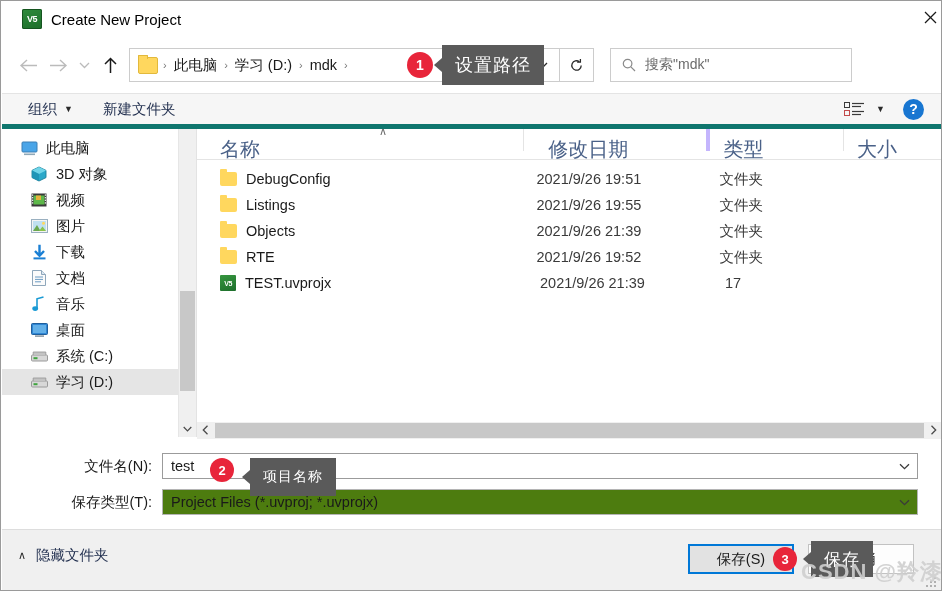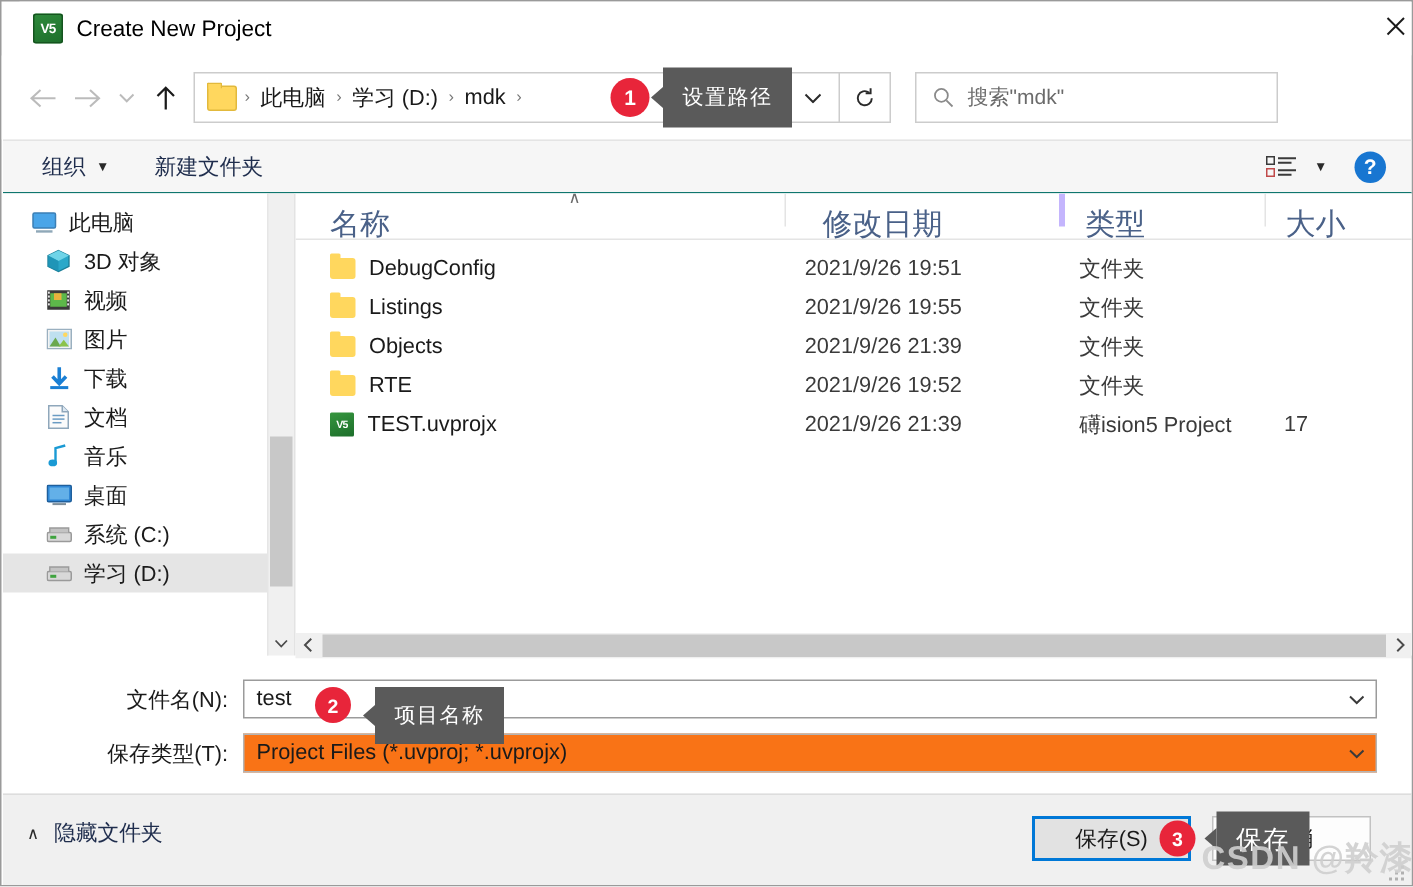--- a/index.html
+++ b/index.html
@@ -165,21 +165,21 @@
   }
 
   
   .toolbar {
     position: absolute;
     left: 1px; top: 92px;
     width: 940px;
     height: 36px;
     background: #f6f6f6;
     border-top: 1px solid #e4e4e4;
-    border-bottom: 1px solid #0f766e;
+    border-bottom: 5px solid #0f766e;
     display: flex;
     align-items: center;
     box-sizing: border-box;
   }
   .tb-item {
     font-size: 14.5px;
     color: #1f2d4d;
     padding: 0 8px;
     display: flex;
     align-items: center;
@@ -407,21 +407,21 @@
   .combo {
     height: 26px;
     width: 756px;
     border: 1px solid #9b9b9b;
     background: #fff;
     display: flex;
     align-items: center;
     box-sizing: border-box;
     position: relative;
   }
-  .combo.readonly { background: #f97316; border-color: #b4b4b4; }
+  .combo.readonly { background: #4d7c0f; border-color: #b4b4b4; }
   .combo-val {
     font-size: 14.5px;
     color: #1a1a1a;
     margin-left: 8px;
     white-space: nowrap;
   }
   .combo-arrow {
     position: absolute;
     right: 0; top: 0;
     width: 26px; height: 24px;
@@ -497,21 +497,21 @@
     font-weight: bold;
     display: flex;
     align-items: center;
     justify-content: center;
     z-index: 30;
   }
   .tip {
     position: absolute;
     background: #5a5a5a;
     color: #fff;
-    font-size: 14px;
+    font-size: 18px;
     height: 40px;
     display: flex;
     align-items: center;
     padding: 0 13px;
     z-index: 29;
     white-space: nowrap;
     letter-spacing: 1px;
   }
   .tip::before {
     content: "";
@@ -811,21 +811,20 @@
             <div class="fr-date">2021/9/26 19:52</div>
             <div class="fr-type">文件夹</div>
             <div class="fr-size"></div>
           </div>
           <div class="filerow">
             <div class="fr-name">
               <span class="proj-ico"></span>
               <span>TEST.uvprojx</span>
             </div>
             <div class="fr-date">2021/9/26 21:39</div>
-            <div class="fr-type">礡ision5 Project</div>
             <div class="fr-size">17</div>
           </div>
         </div>
     </div>
   </div>
 
   <div class="hscroll">
     <div class="hsc-arrow">
       <svg width="7" height="10" viewBox="0 0 7 10">
           <path d="M5.5 0.8 L1.3 5 L5.5 9.2" fill="none" stroke="#4b4b4b" stroke-width="1.3"></path>

